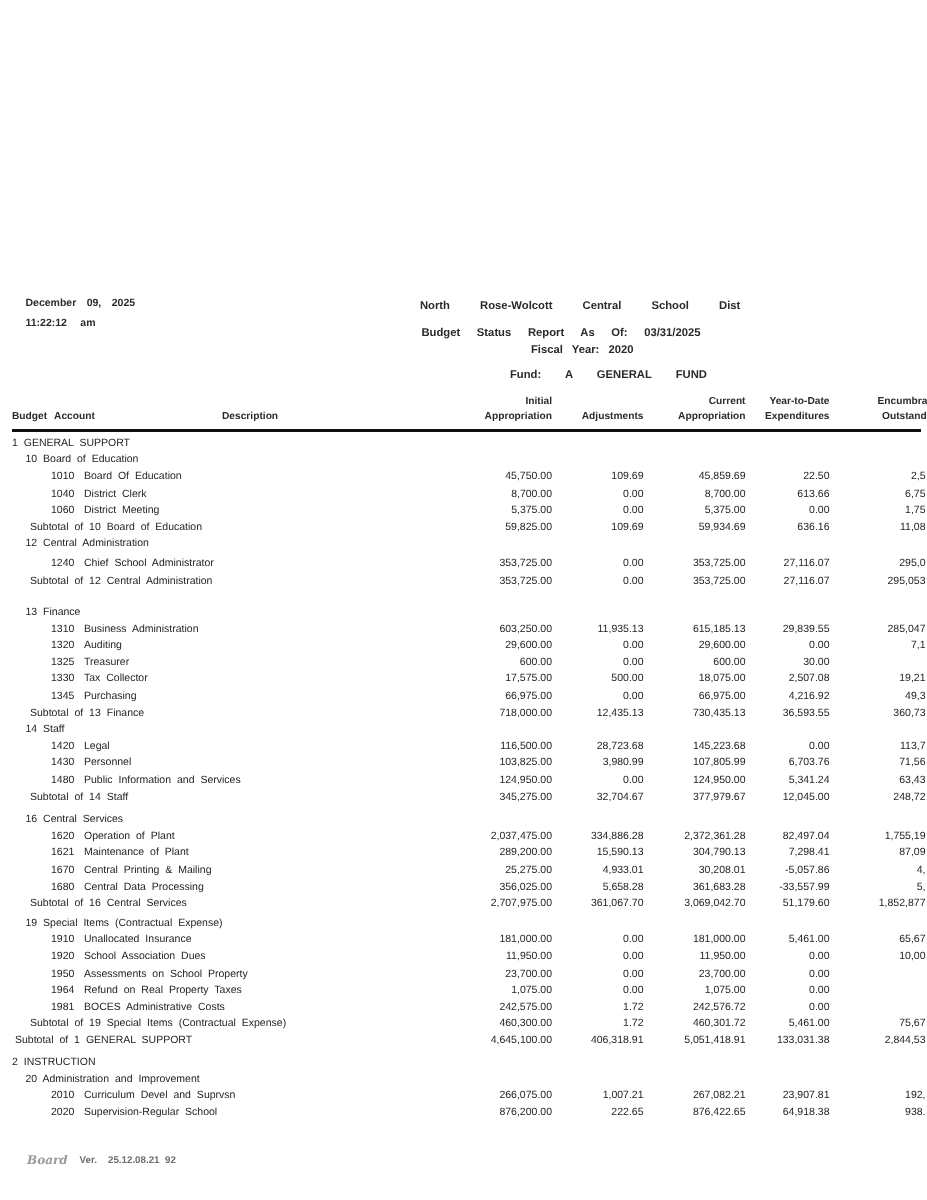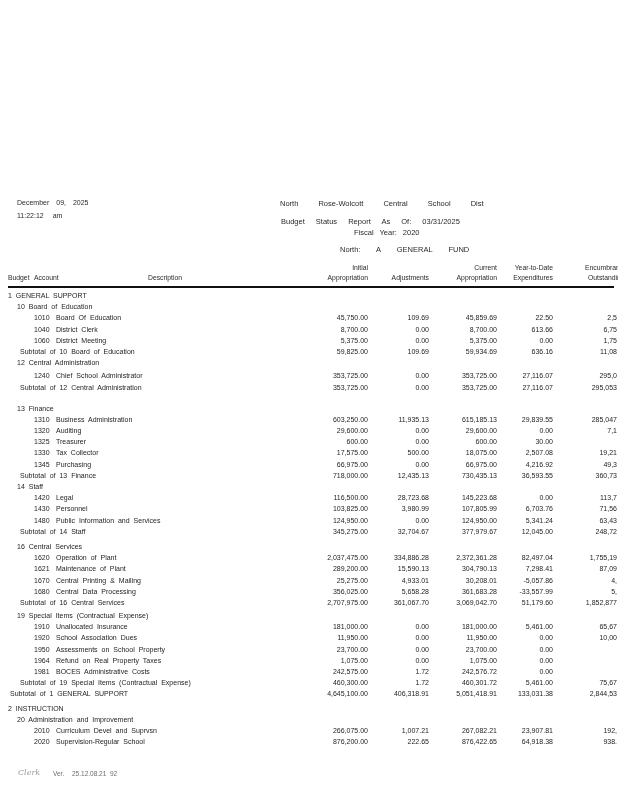--- a/index.html
+++ b/index.html
@@ -1,18 +1,18 @@
 <!DOCTYPE html>
 <html><head>
 <meta charset="utf-8">
 <style>
   html,body{margin:0;padding:0;background:#fff;}
   .page{position:relative;width:618px;height:800px;background:#ffffff;overflow:hidden;
         font-family:"Liberation Sans",sans-serif;color:#222;}
-  .abs{position:absolute;white-space:nowrap;}
+  .abs{position:absolute;white-space:nowrap;font-weight:bold;}
   .hdr{font-size:7.5px;color:#2a2a2a;}
   .small{font-size:7px;color:#2a2a2a;}
   .colhead{font-size:6.8px;color:#2a2a2a;}
   .right{text-align:right;}
   .rule{position:absolute;left:8px;width:606px;height:2.4px;background:#101010;}
   #rows{position:absolute;left:0;top:292px;width:618px;}
   .row{position:relative;height:11.2px;width:618px;font-size:7px;color:#242424;}
   .row .lbl{position:absolute;top:0;white-space:nowrap;word-spacing:2px;}
   .row .code{position:absolute;top:0;white-space:nowrap;}
   .row .name{position:absolute;top:0;white-space:nowrap;word-spacing:2px;}
@@ -25,21 +25,21 @@
 <body>
 
 <div class="page">
 
   <div class="abs small" style="left:17px;top:199px;word-spacing:5px;">December 09, 2025</div>
   <div class="abs small" style="left:17px;top:212px;word-spacing:7px;">11:22:12 am</div>
 
   <div class="abs hdr" style="left:280px;top:199px;word-spacing:18px;">North Rose-Wolcott Central School Dist</div>
   <div class="abs hdr" style="left:281px;top:217px;word-spacing:9px;">Budget Status Report As Of: 03/31/2025</div>
   <div class="abs hdr" style="left:354px;top:228px;word-spacing:4px;">Fiscal Year: 2020</div>
-  <div class="abs hdr" style="left:340px;top:245px;word-spacing:14px;">North: A GENERAL FUND</div>
+  <div class="abs hdr" style="left:340px;top:245px;word-spacing:14px;">Fund: A GENERAL FUND</div>
 
   <div class="abs colhead right" style="left:268px;top:264px;width:100px;">Initial</div>
   <div class="abs colhead right" style="left:397px;top:264px;width:100px;">Current</div>
   <div class="abs colhead right" style="left:453px;top:264px;width:100px;">Year-to-Date</div>
   <div class="abs colhead" style="left:585px;top:264px;">Encumbrance</div>
 
   <div class="abs colhead" style="left:8px;top:274px;word-spacing:3px;">Budget Account</div>
   <div class="abs colhead" style="left:148px;top:274px;word-spacing:2px;">Description</div>
   <div class="abs colhead right" style="left:268px;top:274px;width:100px;">Appropriation</div>
   <div class="abs colhead right" style="left:329px;top:274px;width:100px;">Adjustments</div>
@@ -336,17 +336,17 @@
         <span class="code" style="left: 34px;">2020</span>
         <span class="name" style="left: 56px;">Supervision-Regular School</span>
         <span class="num" style="right: 250px;">876,200.00</span>
         <span class="num" style="right: 189px;">222.65</span>
         <span class="num" style="right: 121px;">876,422.65</span>
         <span class="num" style="right: 65px;">64,918.38</span>
         <span class="num" style="right: 1px;">938.</span>
       </div>
     </div>
 
-  <div class="abs foot-app" style="left:18px;top:768px;">Clerk</div>
+  <div class="abs foot-app" style="left:18px;top:768px;">Board</div>
   <div class="abs foot-txt" style="left:53px;top:770px;">Ver.</div>
   <div class="abs foot-txt" style="left:72px;top:770px;">25.12.08.21</div>
   <div class="abs foot-txt" style="left:110px;top:770px;">92</div>
 </div>
 
 </body></html>

